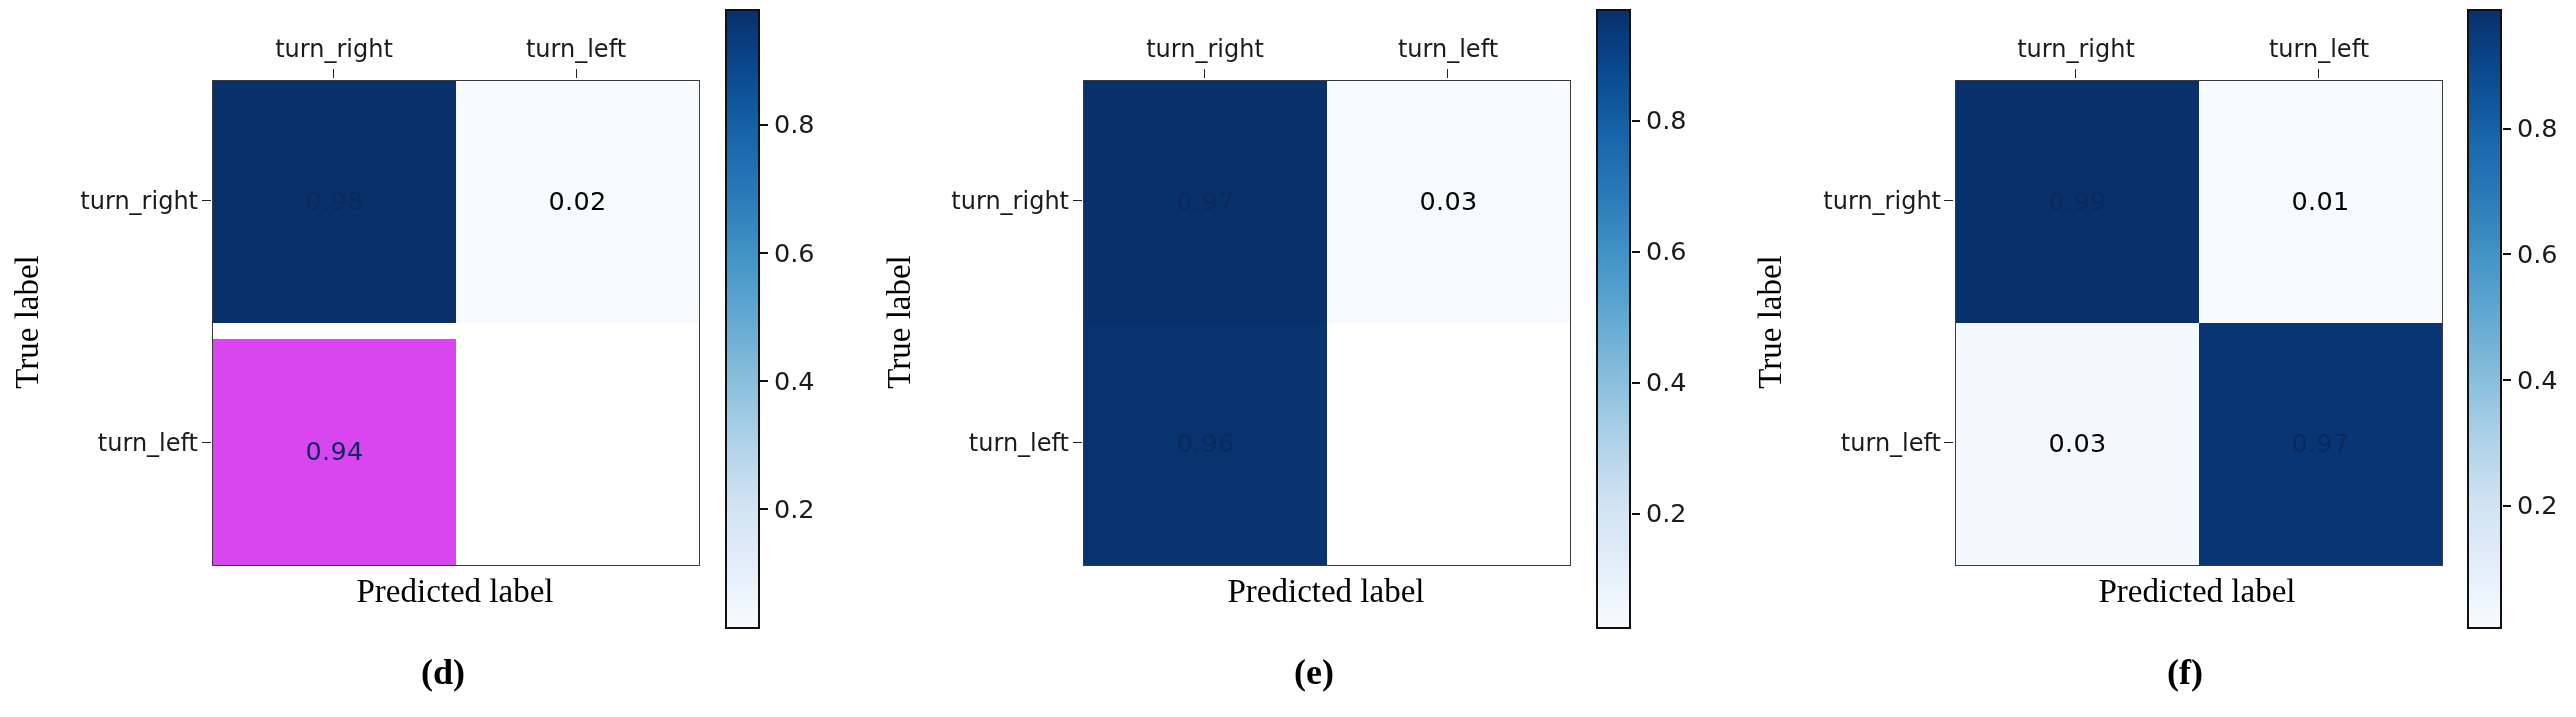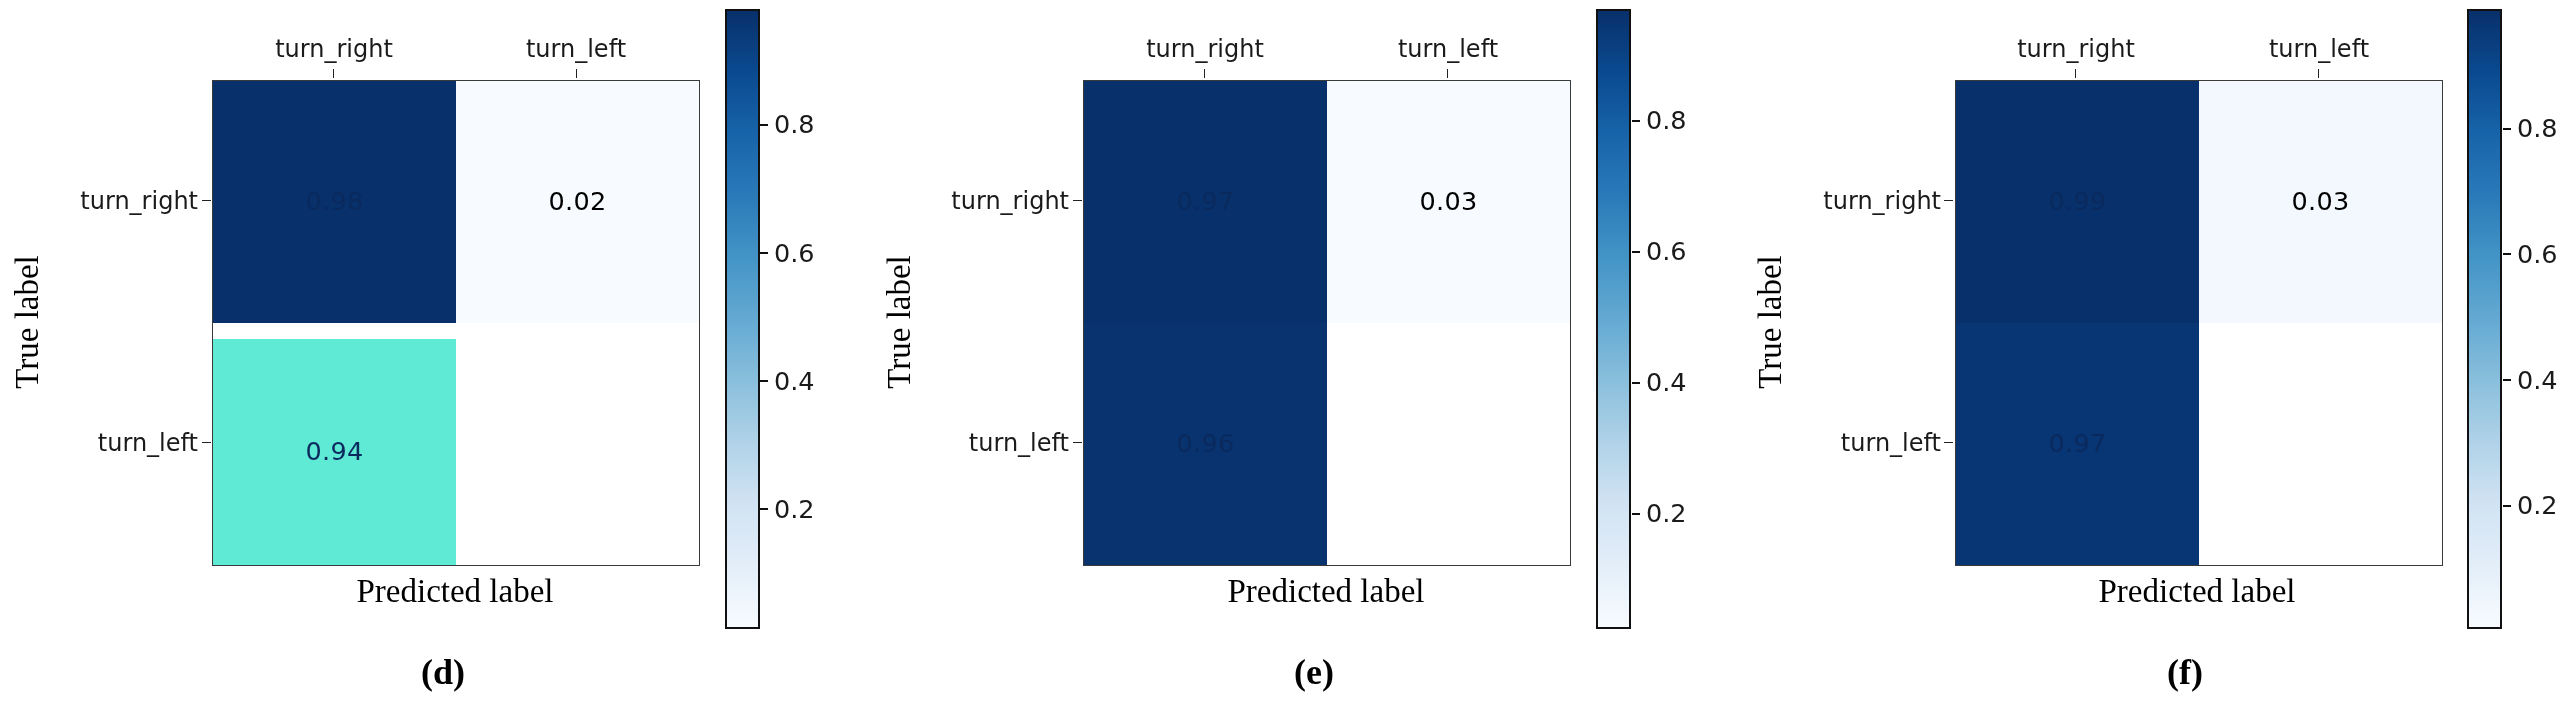--- a/index.html
+++ b/index.html
@@ -147,21 +147,21 @@
 
 <div id="figure">
     <div class="panel" style="left: 0px; width: 2576px;">
       <div class="matrix" style="left: 212px; top: 80px; width: 486px; height: 484px;">
         <div class="cell dark" style="background: rgb(8, 48, 107);">
           <span class="cell-value">0.98</span>
         </div>
         <div class="cell light" style="background: rgb(247, 251, 255);">
           <span class="cell-value">0.02</span>
         </div>
-        <div class="cell dark" style="background: #5eead4; margin-top: 16px;">
+        <div class="cell dark" style="background: #d946ef; margin-top: 16px;">
           <span class="cell-value">0.94</span>
         </div>
       </div>
       <div class="tickmark-x" style="left: 333px; top: 69px;"></div>
       <div class="xtick" style="left: 334px; top: 35px;">turn_right</div>
       <div class="tickmark-x" style="left: 576px; top: 69px;"></div>
       <div class="xtick" style="left: 576px; top: 35px;">turn_left</div>
       <div class="tickmark-y" style="left: 202px; top: 200px;"></div>
       <div class="ytick" style="right: 2378px; top: 201px;">turn_right</div>
       <div class="tickmark-y" style="left: 202px; top: 442px;"></div>
@@ -210,20 +210,23 @@
       <div class="cb-tickmark" style="left: 1632px; top: 382px;"></div>
       <div class="cb-ticklabel" style="left: 1646px; top: 382px;">0.4</div>
       <div class="cb-tickmark" style="left: 1632px; top: 513px;"></div>
       <div class="cb-ticklabel" style="left: 1646px; top: 513px;">0.2</div>
     </div>
     <div class="panel" style="left: 0px; width: 2576px;">
       <div class="matrix" style="left: 1955px; top: 80px; width: 486px; height: 484px;">
         <div class="cell dark" style="background: rgb(8, 48, 107);">
           <span class="cell-value">0.99</span>
         </div>
+        <div class="cell light" style="background: rgb(247, 251, 255);">
+          <span class="cell-value">0.01</span>
+        </div>
         <div class="cell light" style="background: rgb(243, 248, 254);">
           <span class="cell-value">0.03</span>
         </div>
         <div class="cell dark" style="background: rgb(8, 53, 115);">
           <span class="cell-value">0.97</span>
         </div>
       </div>
       <div class="tickmark-x" style="left: 2075px; top: 69px;"></div>
       <div class="xtick" style="left: 2076px; top: 35px;">turn_right</div>
       <div class="tickmark-x" style="left: 2318px; top: 69px;"></div>

